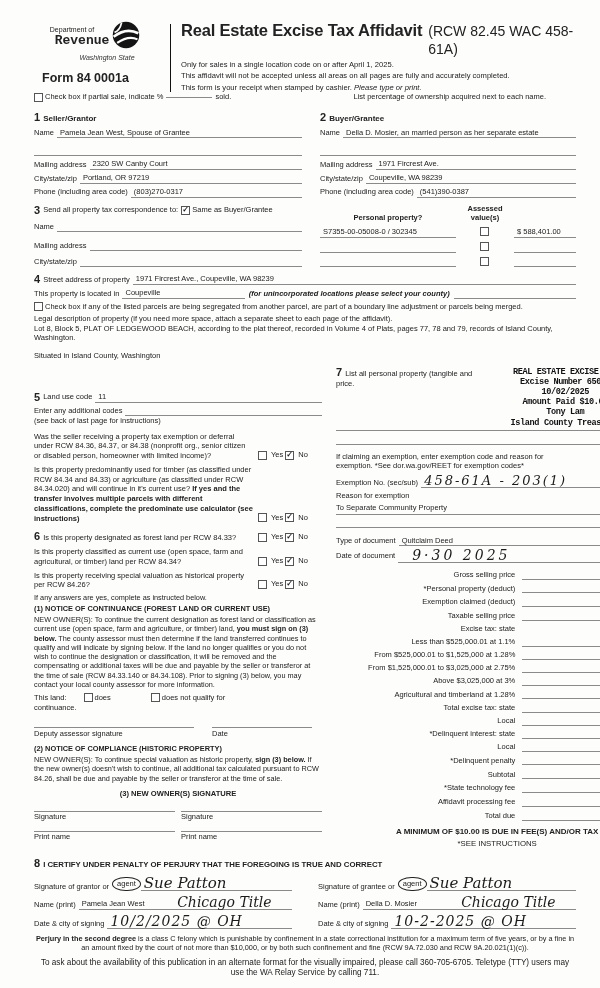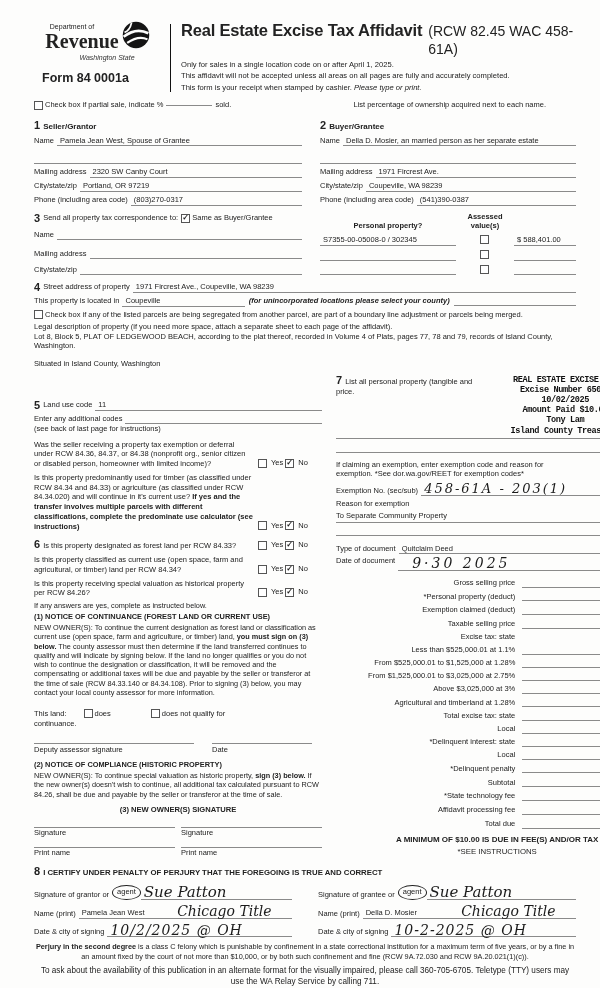--- a/index.html
+++ b/index.html
@@ -2,32 +2,32 @@
 <html><head>
 <meta charset="utf-8">
 <style>
   html,body{margin:0;padding:0;background:#e8e8e8;}
   .page{position:relative;width:600px;height:988px;background:#fdfdfc;box-sizing:border-box;
         padding:20px 24px 0 34px;font-family:"Liberation Sans",sans-serif;font-size:7.5px;
         color:#222;line-height:1.3;overflow:hidden;}
   .b{font-weight:bold}.i{font-style:italic}
   .ul{border-bottom:1px solid #8a8a8a}
   .fill{flex:1;border-bottom:1px solid #8a8a8a;padding:0 3px;min-height:9px}
-  .row{display:flex;align-items:flex-start;margin-top:3px}
+  .row{display:flex;align-items:center;margin-top:3px}
   .lbl{white-space:nowrap;padding-right:3px}
   .cb{display:inline-block;width:7px;height:7px;border:1px solid #555;background:#fff;
       vertical-align:-1px;margin:0 2px 0 0;position:relative;flex:none}
   .cb.ck::after{content:"✓";position:absolute;left:0;top:-2px;font-size:8px;font-weight:bold;color:#222}
   .num{font-weight:bold;font-size:11px;padding-right:3px;line-height:1}
   
   .hdr{display:flex;align-items:flex-start}
   .hdr-left{width:128px;flex:none;text-align:center}
   .dept-small{font-size:7px;margin-left:-20px}
   .dept-row{display:flex;align-items:center;justify-content:center}
-  .dept-name{font-family:Liberation Serif, serif;font-weight:bold;font-size:20px;line-height:1}
+  .dept-name{font-family:Liberation Mono, monospace;font-weight:bold;font-size:13px;line-height:1}
   .dept-state{font-size:7px;font-style:italic;color:#333;margin-left:18px}
   .form-no{font-weight:bold;font-size:12.5px;margin-top:8px;text-align:left;padding-left:8px}
   .hdr-div{border-left:1.6px solid #111;align-self:stretch;margin:4px 10px 0 8px}
   .title-line{display:flex;align-items:baseline;gap:6px}
   .title{font-size:16.5px;font-weight:bold;letter-spacing:-0.2px;white-space:nowrap}
   .rcw{font-size:14px}
   .sub{font-size:7.6px;margin-top:1.5px}
   
   .grid2{display:grid;grid-template-columns:268px 1fr;column-gap:18px;margin-top:10px}
   .sechead{font-size:8px;font-weight:bold;display:flex;align-items:baseline;margin-bottom:2px}
@@ -86,21 +86,21 @@
       <div class="title-line">
         <span class="title">Real Estate Excise Tax Affidavit</span>
         <span class="rcw">(RCW 82.45 WAC 458-61A)</span>
       </div>
       <div class="sub">Only for sales in a single location code on or after April 1, 2025.</div>
       <div class="sub">This affidavit will not be accepted unless all areas on all pages are fully and accurately completed.</div>
       <div class="sub"><span>This form is your receipt when stamped by cashier. </span><span class="i">Please type or print.</span></div>
     </div>
   </div>
 
-  <div class="row" style="margin-top:8px;align-items:center">
+  <div class="row" style="margin-top:0;">
     <span class="cb"></span>
     <span class="lbl">Check box if partial sale, indicate %</span>
     <span class="ul" style="width:46px"></span>
     <span class="lbl" style="padding-left:3px">sold.</span>
     <span style="flex:1"></span>
     <span style="margin-right:30px">List percentage of ownership acquired next to each name.</span>
   </div>
 
   <div class="grid2">
     <div>
@@ -273,21 +273,21 @@
             <span>Yes</span>
           <span class="cb ck"></span>
             <span>No</span>
           </span>
       </div>
 
       <div class="para">If any answers are yes, complete as instructed below.</div>
       <div class="b" style="margin-top:2px;font-size:7.4px">(1) NOTICE OF CONTINUANCE (FOREST LAND OR CURRENT USE)</div>
       <div class="para" style="margin-top:1px"><span>NEW OWNER(S): To continue the current designation as forest land or classification as current use (open space, farm and agriculture, or timber) land, </span><span class="b">you must sign on (3) below.</span><span> The county assessor must then determine if the land transferred continues to qualify and will indicate by signing below. If the land no longer qualifies or you do not wish to continue the designation or classification, it will be removed and the compensating or additional taxes will be due and payable by the seller or transferor at the time of sale (RCW 84.33.140 or 84.34.108). Prior to signing (3) below, you may contact your local county assessor for more information.</span></div>
 
-      <div class="row" style="margin-top:12px;align-items:center">
+      <div class="row" style="margin-top:4px;align-items:center">
         <span class="lbl">This land:</span>
         <span class="cb" style="margin-left:14px"></span>
         <span>does</span>
         <span class="cb" style="margin-left:40px"></span>
         <span>does not qualify for</span>
       </div>
       <div>continuance.</div>
 
       <div class="row" style="margin-top:14px">
         <span class="ul" style="width:160px"></span>

